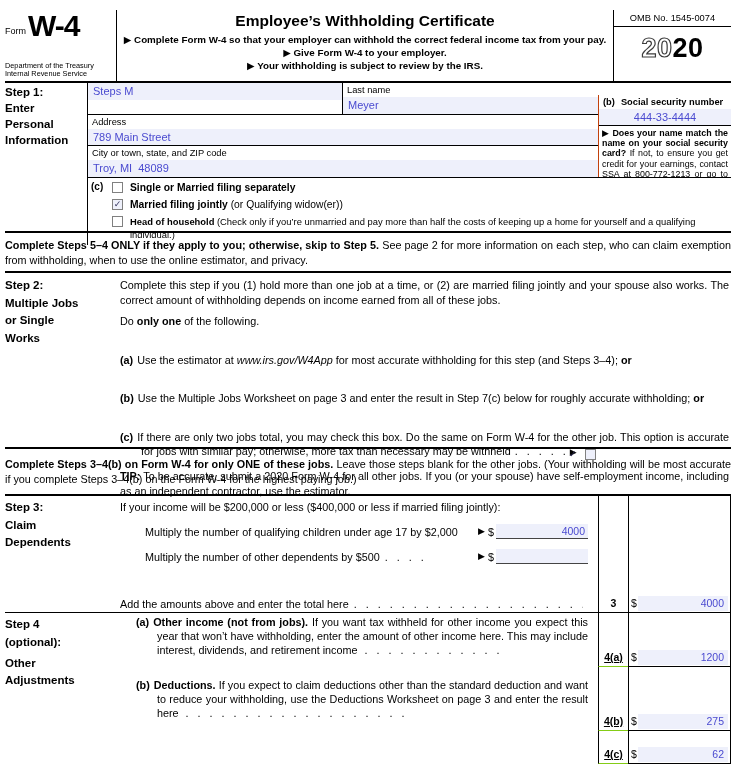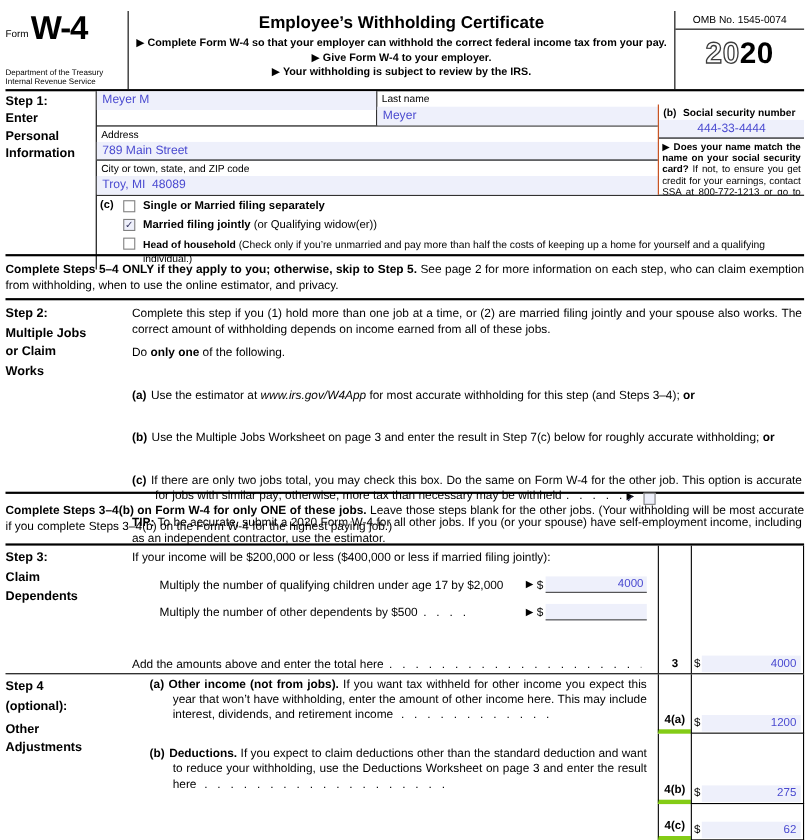--- a/index.html
+++ b/index.html
@@ -109,21 +109,21 @@
            font-size:10.5px; line-height:15px; text-align:right; padding-right:4px; margin-right:2px; }
 
   .s4{ height:151px; display:grid; grid-template-columns:115px 1fr 30px 103px; grid-template-rows:54px 64px 33px; }
   .s4-label{ grid-row:1 / span 3; grid-column:1; padding-top:4px; }
   .s4main{ grid-column:2; font-size:10.8px; line-height:13.8px; text-align:justify;
            padding:3px 10px 0 0; }
   .s4main .para{ padding-left:21px; text-indent:-21px;margin-left:16px; }
   .s4main .tag{ font-weight:bold; margin-right:4px; }
   .s4main.rb{ padding-top:12px; }
   .s4main.rc{ display:flex; flex-direction:column; justify-content:flex-end; padding-bottom:8px; }
-  .s4num{ grid-column:3; border-bottom:4px solid #84cc16; }
+  .s4num{ grid-column:3; border-bottom:1px solid #84cc16;text-decoration:underline; }
   .s4amt{ grid-column:4; border-bottom:1px solid #000; }
 </style>
 </head>
 <body>
 
 <div class="page">
 
   <div class="header">
     <div class="h-left">
       <div class="form-line">
@@ -154,21 +154,21 @@
       <span class="l">Step 1:</span>
       <span class="l">Enter</span>
       <span class="l">Personal</span>
       <span class="l">Information</span>
     </div>
     <div class="s1-right">
       <div class="s1-top">
         <div class="s1-main">
           <div class="name-row">
             <div class="name-cell first">
-              <div class="fvalue">Meyer M</div>
+              <div class="fvalue">Steps M</div>
             </div>
             <div class="name-cell">
               <div class="flabel">Last name</div>
               <div class="fvalue">Meyer</div>
             </div>
           </div>
           <div class="flabel">Address</div>
           <div class="addr-value">789 Main Street</div>
           <div class="flabel">City or town, state, and ZIP code</div>
           <div class="city-value">Troy, MI&nbsp; 48089</div>
@@ -208,21 +208,21 @@
   </div>
 
   <div class="notice noticeA">
     <b>Complete Steps 5–4 ONLY if they apply to you; otherwise, skip to Step 5.</b><span> See page 2 for more information on each step, who can claim exemption from withholding, when to use the online estimator, and privacy.</span>
   </div>
 
   <div class="s2">
     <div class="steplabel">
       <span class="l">Step 2:</span>
       <span class="l">Multiple Jobs</span>
-      <span class="l">or Claim</span>
+      <span class="l">or Single</span>
       <span class="l">Works</span>
     </div>
     <div class="s2-content">
       <div class="s2-intro">Complete this step if you (1) hold more than one job at a time, or (2) are married filing jointly and your spouse also works. The correct amount of withholding depends on income earned from all of these jobs.</div>
       <div class="s2-do">
         <span>Do </span><b>only one</b><span> of the following.</span>
       </div>
       <div class="s2-item">
         <span class="tag">(a)</span><span>Use the estimator at </span><i>www.irs.gov/W4App</i><span> for most accurate withholding for this step (and Steps 3–4); </span><b>or</b>
       </div>

